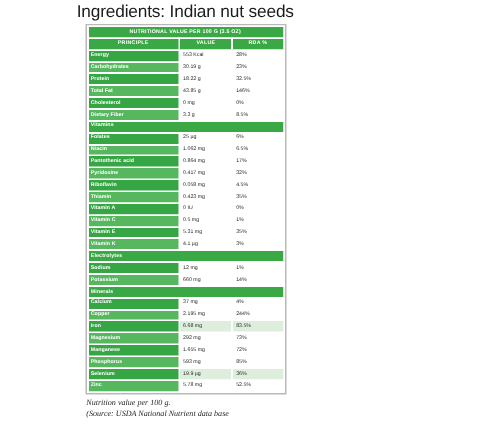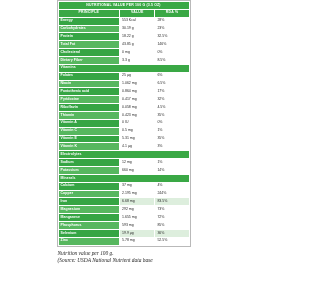--- a/index.html
+++ b/index.html
@@ -113,20 +113,21 @@
     color: #1f1f1f;
     padding-left: 1px;
   }
   #footer .l2 { display: block; }
 </style>
 </head>
 <body>
 
 <div id="page">
 
+  <div id="title">Ingredients: Indian nut seeds</div>
 
   <div id="table-wrap">
     <table class="nutri">
       <colgroup>
         <col class="c-label">
         <col class="c-value">
         <col class="c-rda">
       </colgroup>
       <tbody id="table-body">
           <tr>

